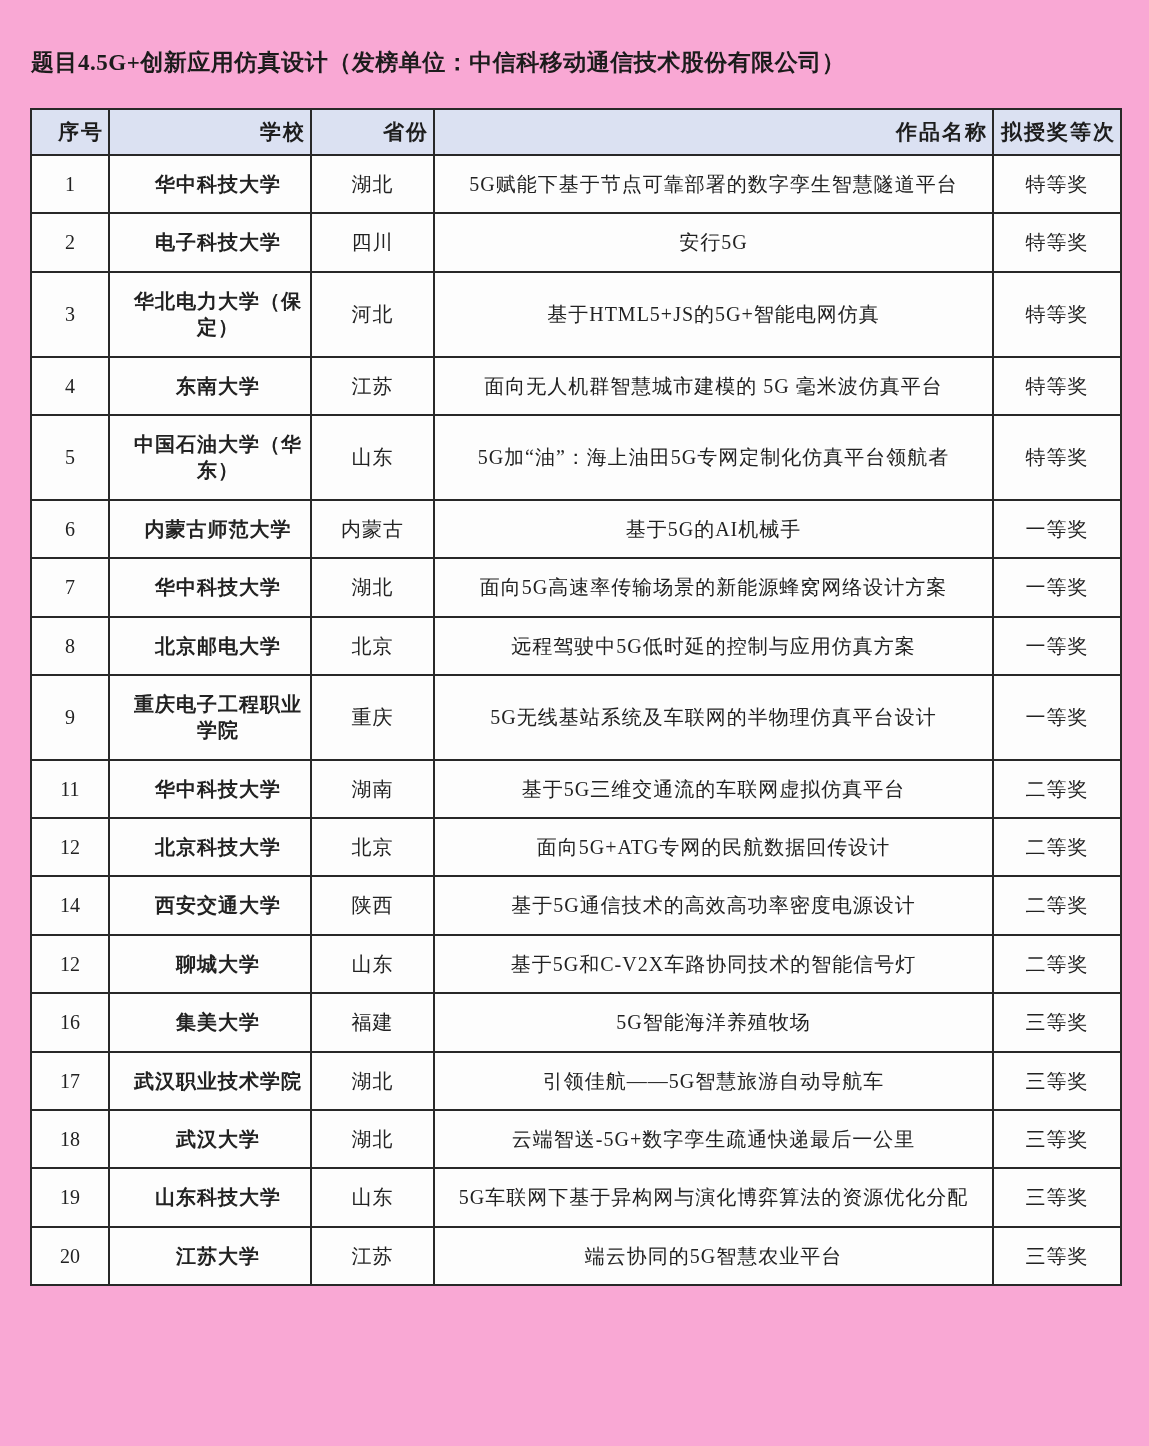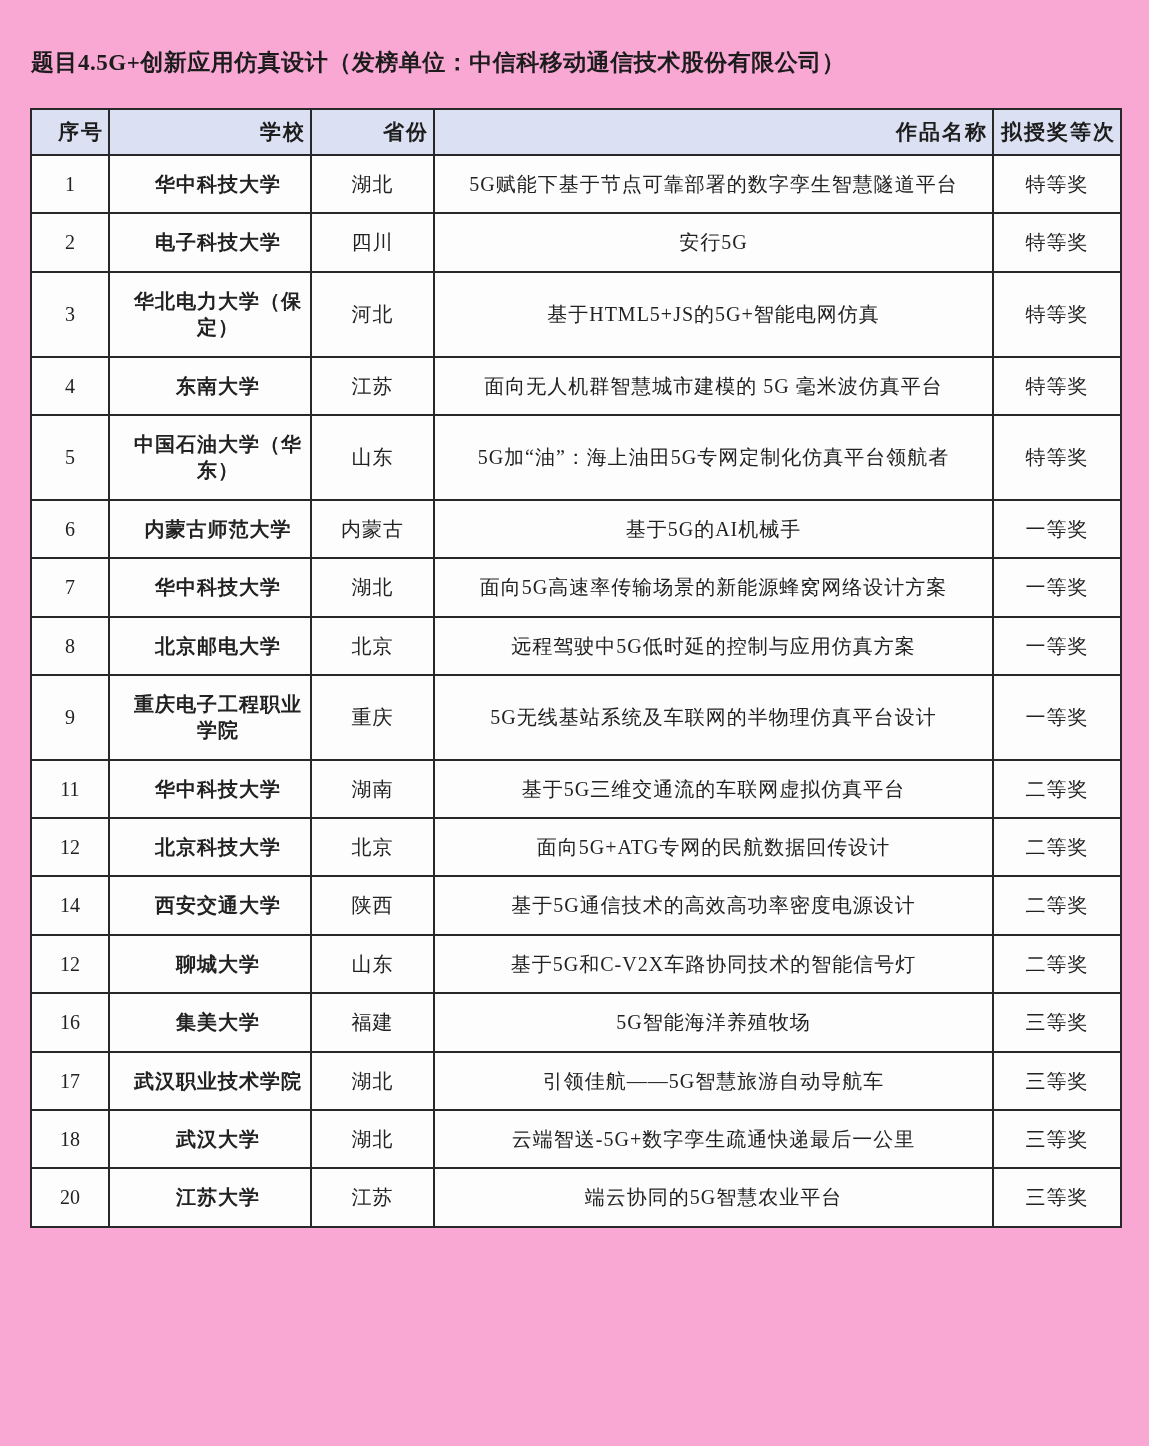--- a/index.html
+++ b/index.html
@@ -207,20 +207,27 @@
           <td class="cell-award">三等奖</td>
         </tr>
         <tr>
           <td class="cell-no">18</td>
           <td class="cell-school">武汉大学</td>
           <td class="cell-province">湖北</td>
           <td class="cell-work">云端智送-5G+数字孪生疏通快递最后一公里</td>
           <td class="cell-award">三等奖</td>
         </tr>
         <tr>
+          <td class="cell-no">19</td>
+          <td class="cell-school">山东科技大学</td>
+          <td class="cell-province">山东</td>
+          <td class="cell-work">5G车联网下基于异构网与演化博弈算法的资源优化分配</td>
+          <td class="cell-award">三等奖</td>
+        </tr>
+        <tr>
           <td class="cell-no">20</td>
           <td class="cell-school">江苏大学</td>
           <td class="cell-province">江苏</td>
           <td class="cell-work">端云协同的5G智慧农业平台</td>
           <td class="cell-award">三等奖</td>
         </tr>
       </tbody>
   </table>
 </div>
 

